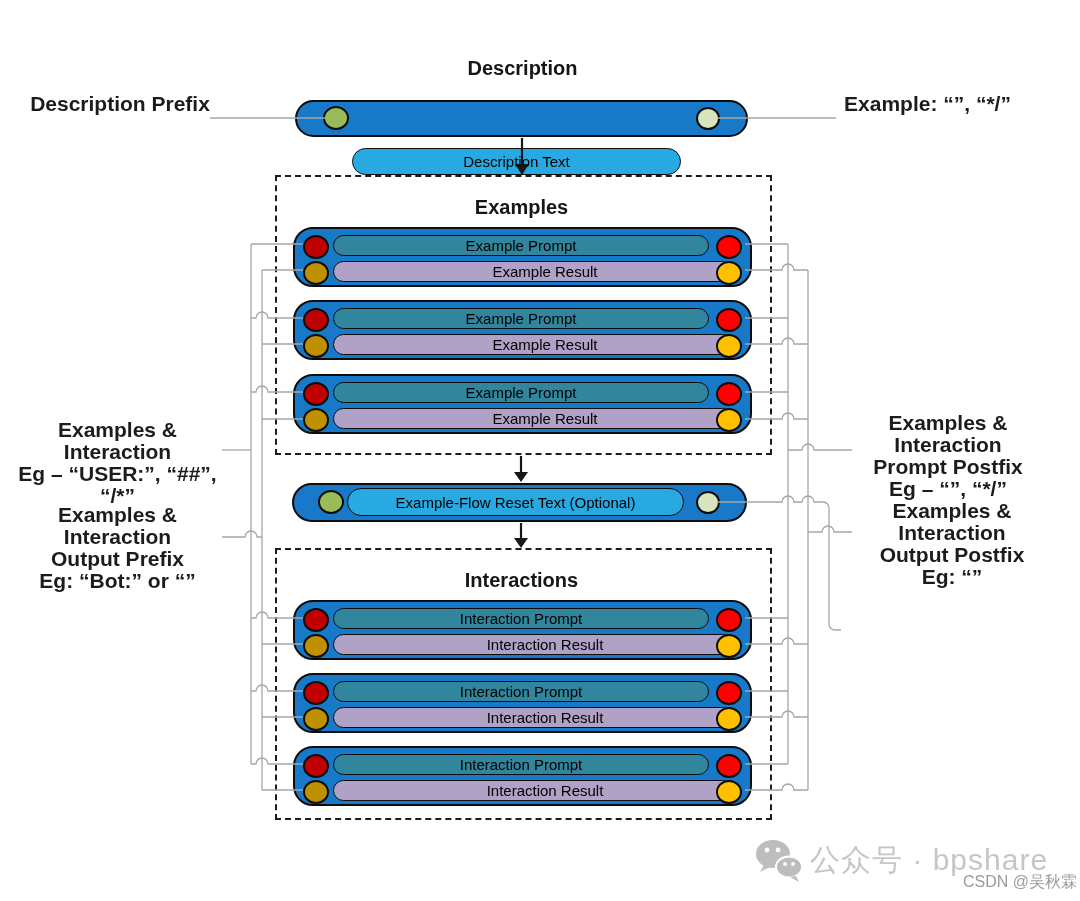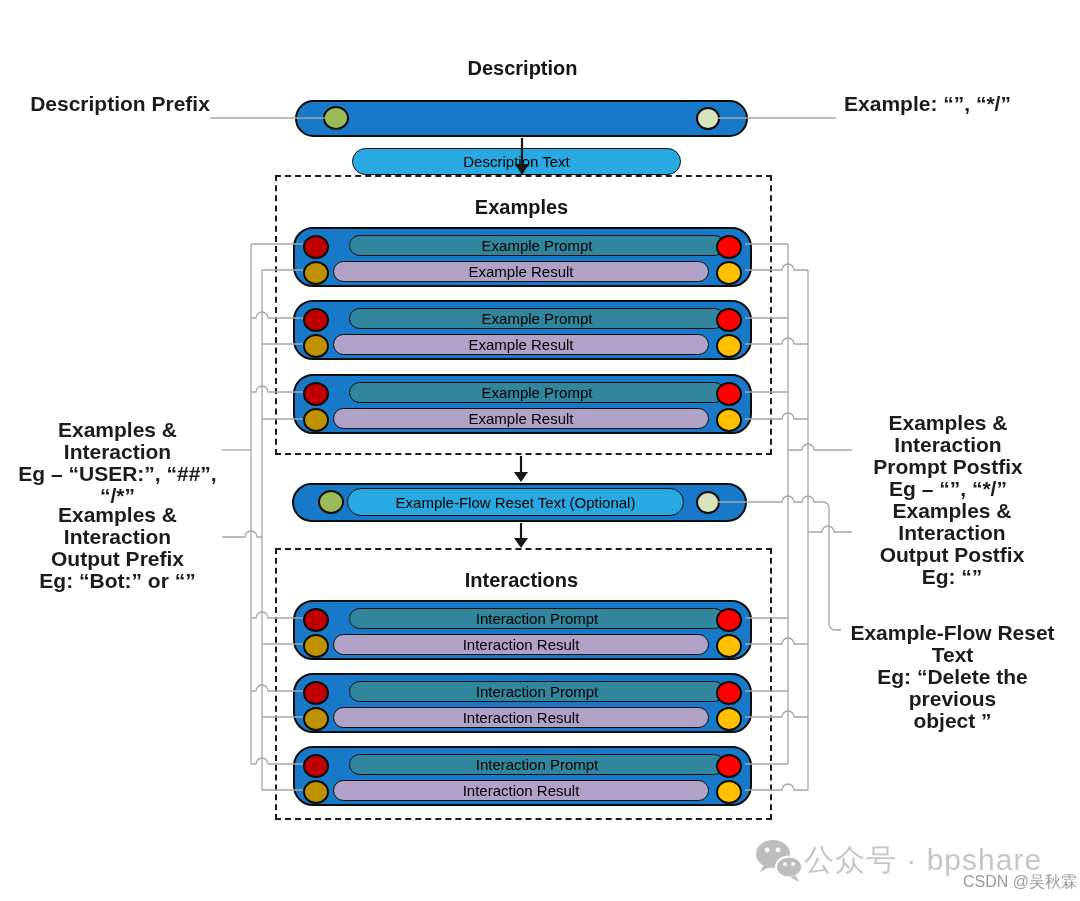--- a/index.html
+++ b/index.html
@@ -23,35 +23,35 @@
   .dot.olive{background:var(--olive);}
   .dot.pale{background:var(--pale-olive);width:20px;height:19px;}
   .dot.dark-red{background:var(--dark-red);}
   .dot.bright-red{background:var(--red);}
   .dot.gold{background:var(--gold);}
   .dot.yellow{background:var(--yellow);}
 
   .inner-pill{position:absolute;border:1.5px solid #0d0d0d;border-radius:14px;
     display:flex;align-items:center;justify-content:center;font-size:15px;color:#000;}
   .inner-pill.cyan{background:var(--cyan);}
-  .inner-pill.teal{background:var(--teal);margin-left:16px;}
-  .inner-pill.purple{background:var(--purple);}
+  .inner-pill.teal{background:var(--teal);}
+  .inner-pill.purple{background:var(--purple);padding-left:24px;}
 
   .group{position:absolute;left:293px;width:455px;height:56px;z-index:2;
     background:var(--outer-blue);border:2px solid #0d0d0d;border-radius:20px;}
   .group .dot.l{left:8px;}
   .group .dot.r{right:8px;}
   .group .dot.t{top:6px;}
   .group .dot.b{top:32px;}
   .group .row{left:38px;width:374px;height:19px;border-radius:12px;}
   .group .row.t{top:6px;}
   .group .row.b{top:32px;}
 
   .watermark{position:absolute;left:752px;top:836px;z-index:4;display:flex;align-items:center;}
-  .wm-text{font-size:30px;color:var(--wm-gray);margin-left:0;letter-spacing:1px;font-weight:400;}
+  .wm-text{font-size:30px;color:var(--wm-gray);margin-left:6px;letter-spacing:1px;font-weight:400;}
   .csdn{position:absolute;left:963px;top:872px;z-index:4;font-size:16px;color:var(--wm-dark);}
 </style>
 </head>
 <body>
 
 <div class="canvas">
 
   <svg class="connectors" width="1080" height="901">
 
     <path class="conn" d="M 210 118 H 326"></path>
@@ -219,25 +219,20 @@
   <div class="ann" style="left:848px;top:412px;width:200px;">
     <div>Examples &amp; Interaction</div>
     <div>Prompt Postfix</div>
     <div>Eg – “”, “*/”</div>
   </div>
   <div class="ann" style="left:852px;top:500px;width:200px;">
     <div>Examples &amp; Interaction</div>
     <div>Output Postfix</div>
     <div>Eg: “”</div>
   </div>
-  <div class="ann" style="left:840px;top:622px;width:225px;">
-    <div>Example-Flow Reset Text</div>
-    <div>Eg: “Delete the previous</div>
-    <div>object ”</div>
-  </div>
 
   <div class="watermark">
     <svg width="52" height="48" viewBox="0 0 52 48">
       <ellipse cx="21" cy="18" rx="17" ry="14" fill="#BDBDBD"></ellipse>
       <path d="M 12 29 L 8 36 L 18 31 Z" fill="#BDBDBD"></path>
       <circle cx="15" cy="14" r="2.4" fill="#ffffff"></circle>
       <circle cx="26" cy="14" r="2.4" fill="#ffffff"></circle>
       <ellipse cx="37" cy="31" rx="13" ry="10.5" fill="#BDBDBD" stroke="#ffffff" stroke-width="2"></ellipse>
       <path d="M 44 40 L 47 46 L 38 41 Z" fill="#BDBDBD"></path>
       <circle cx="33" cy="28" r="1.9" fill="#ffffff"></circle>

